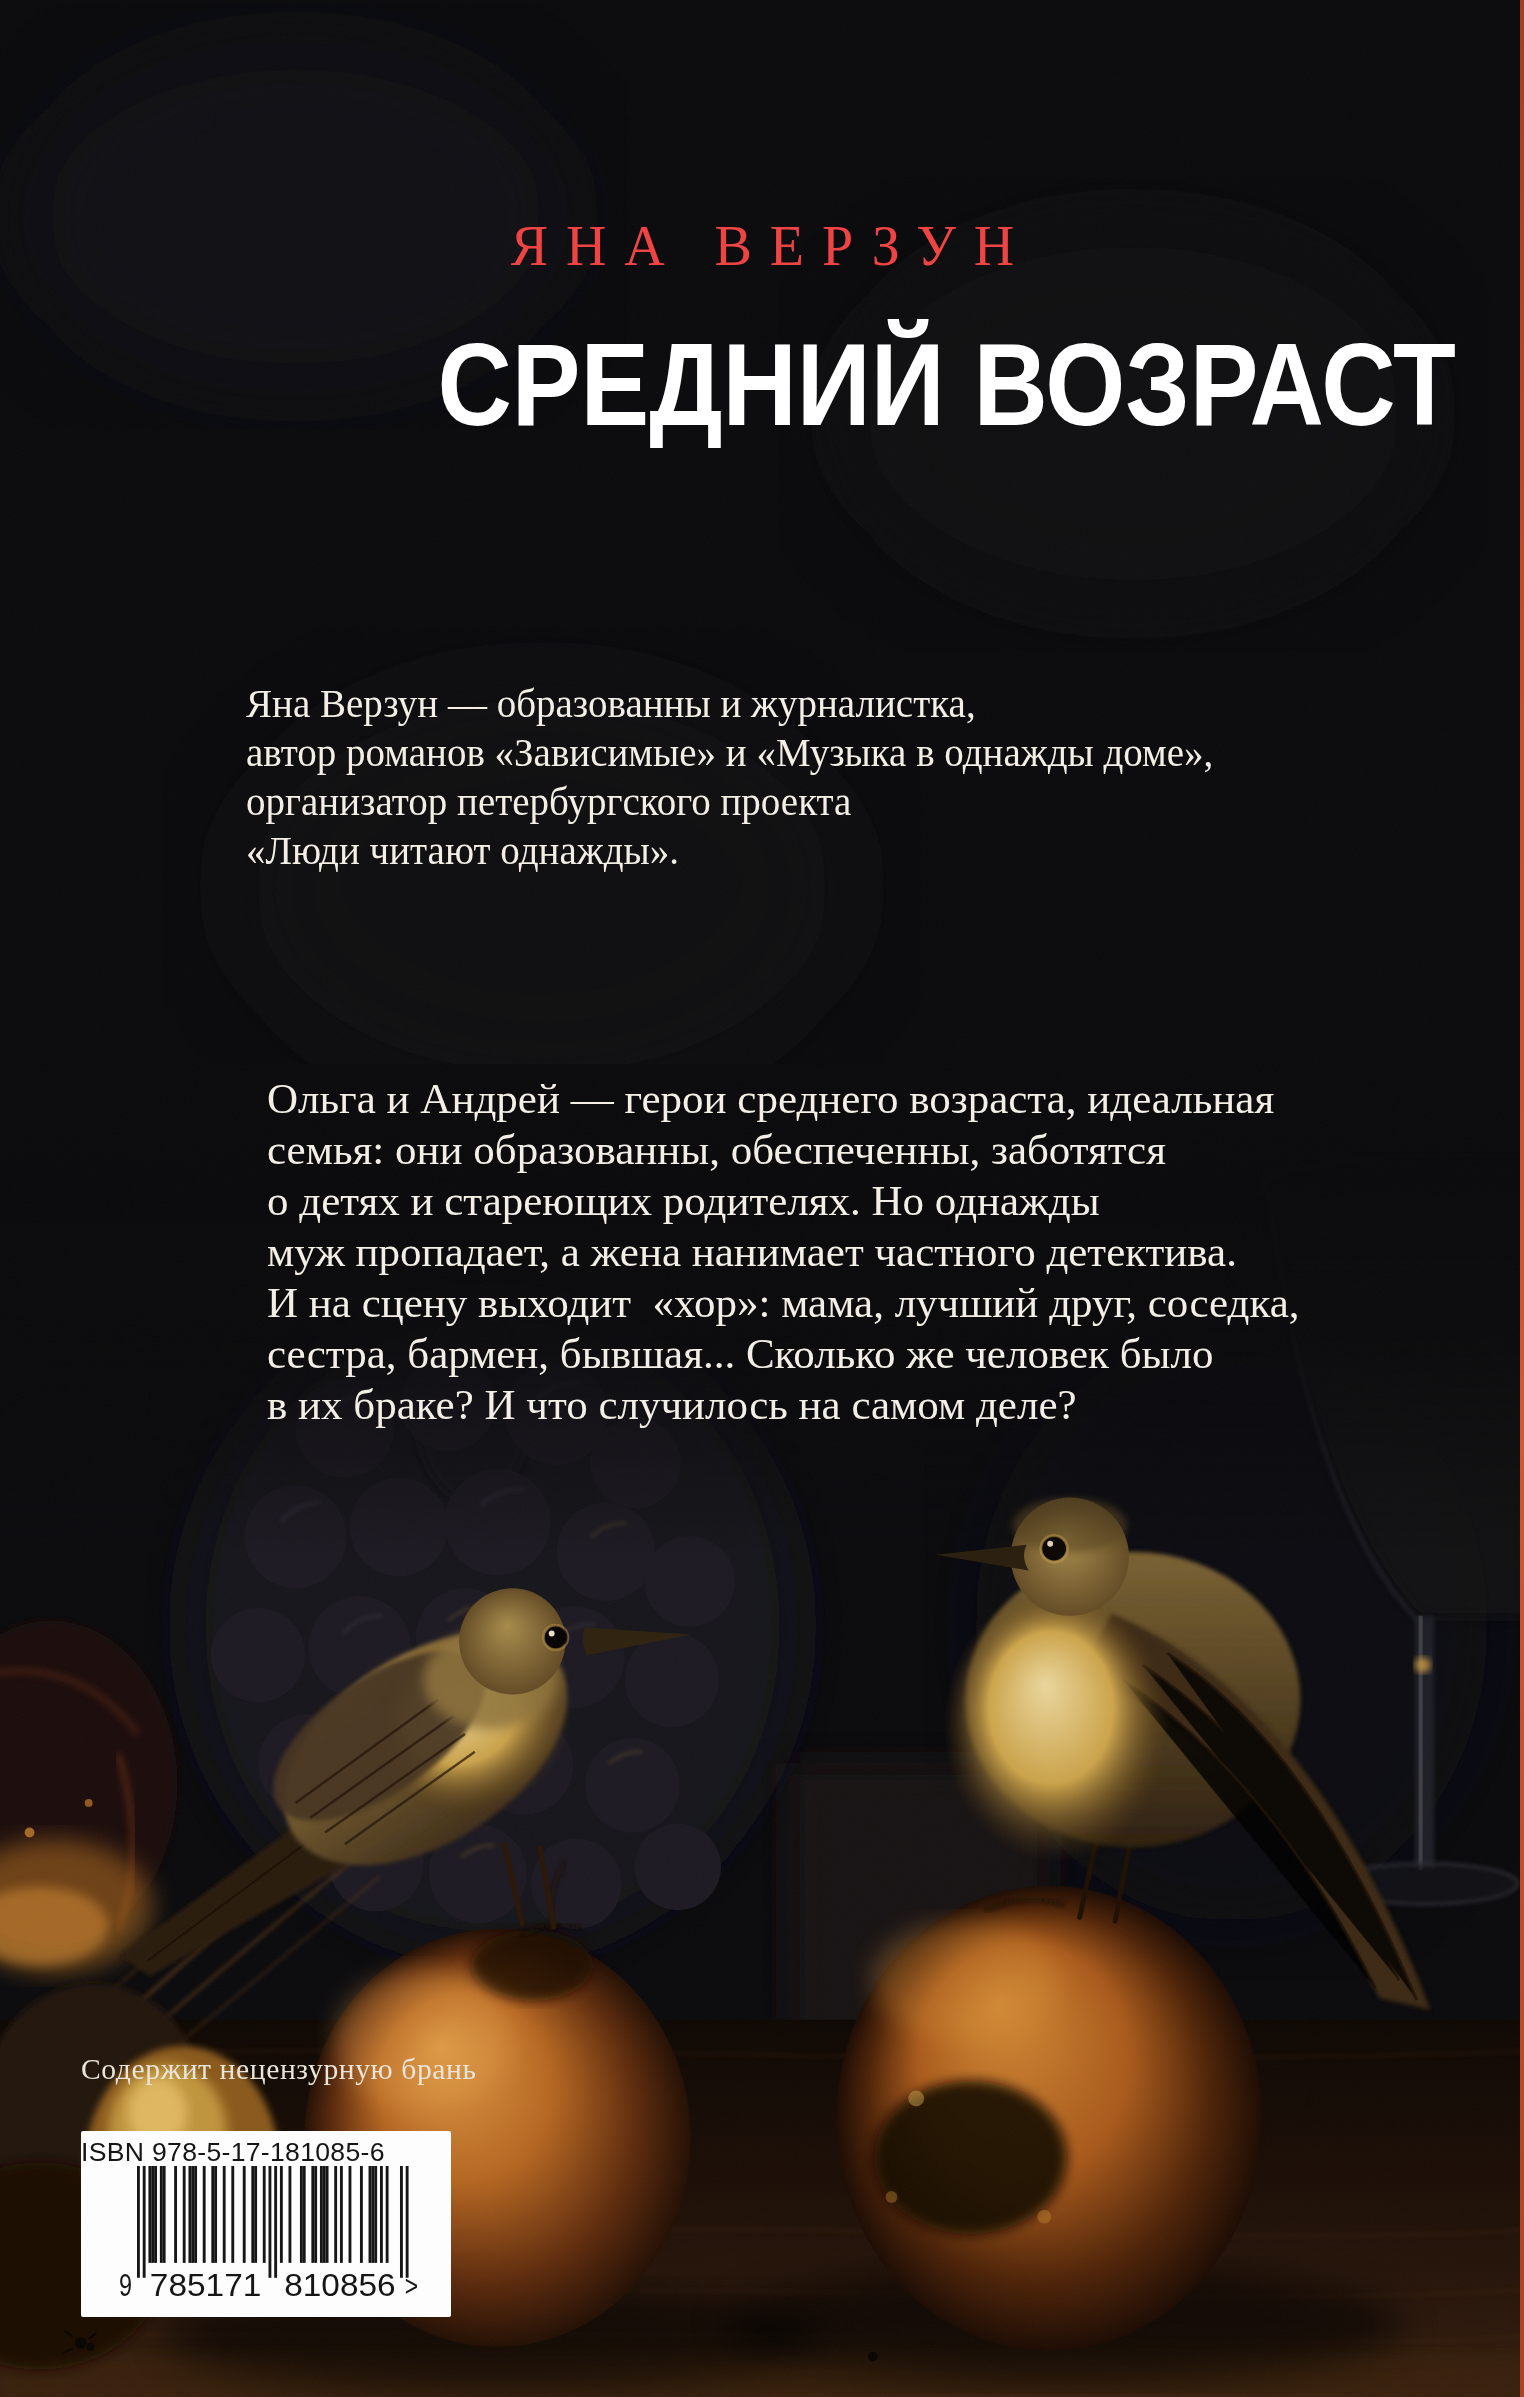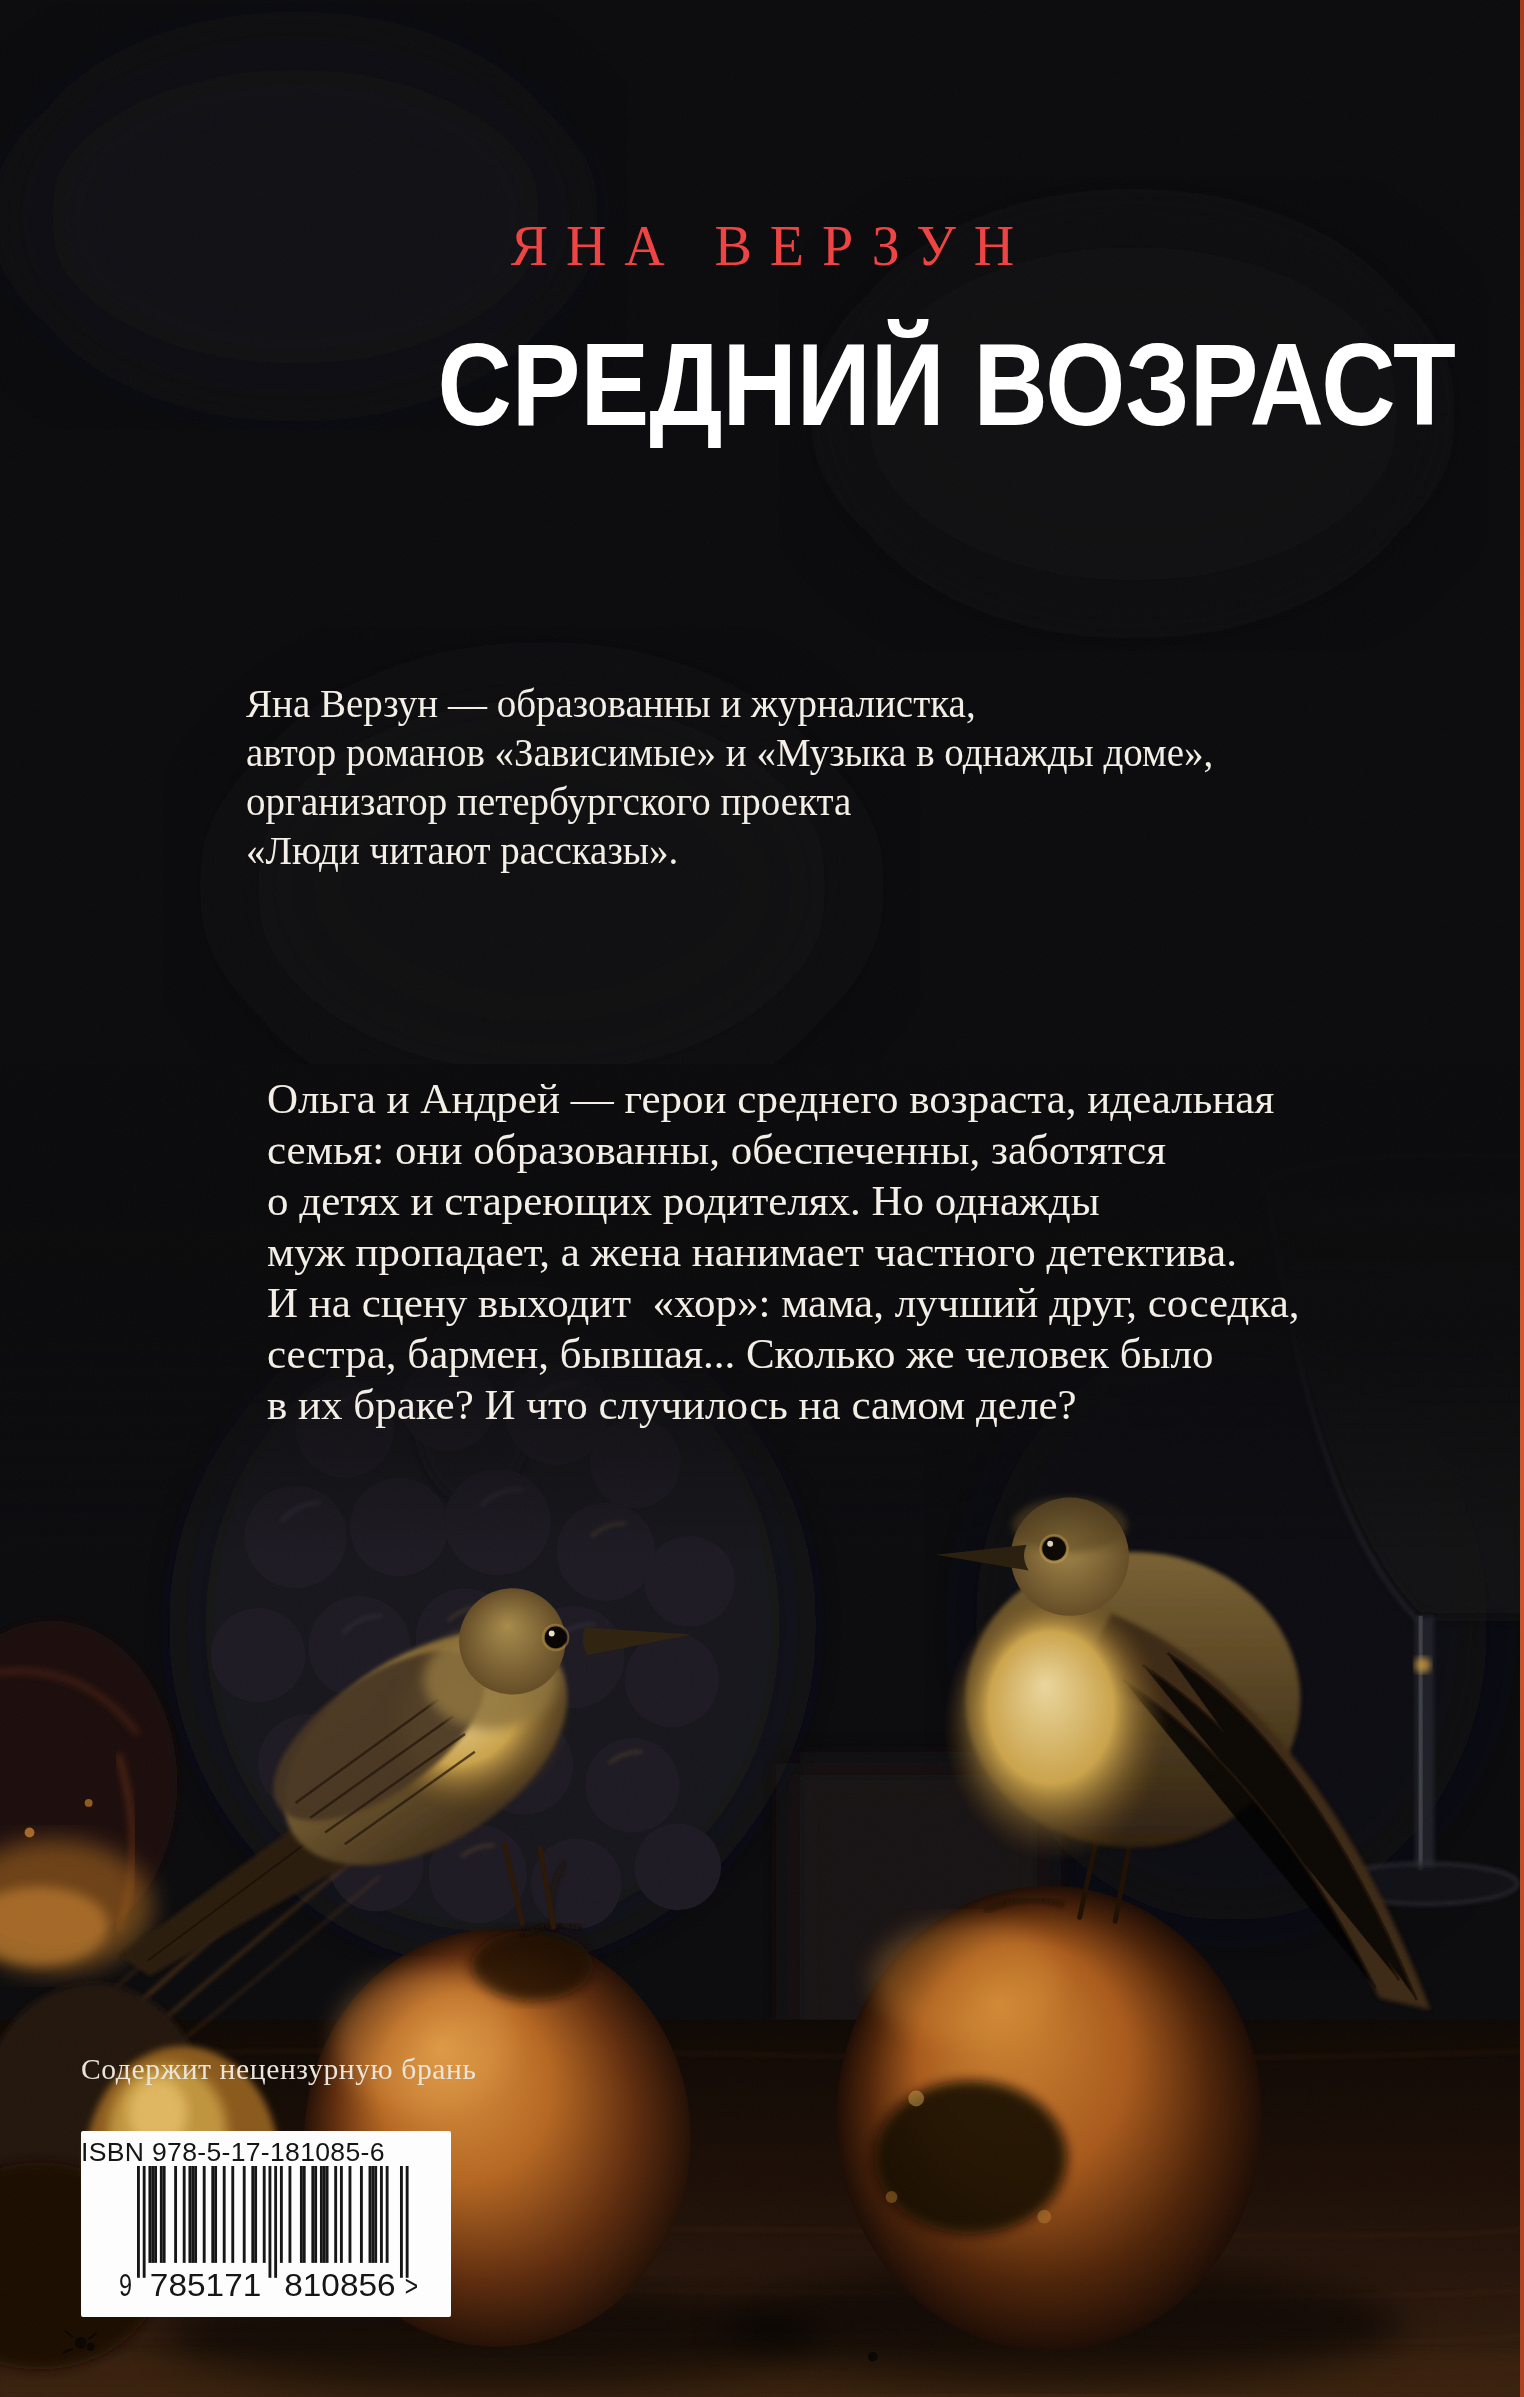--- a/index.html
+++ b/index.html
@@ -294,21 +294,21 @@
 
     <rect x="0" y="0" width="1548" height="2434" filter="url(#grain)" opacity=".6"></rect>
   </svg>
 
   <div class="author">ЯНА ВЕРЗУН</div>
 
   <div class="title">
     <span>СРЕДНИЙ ВОЗРАСТ</span>
   </div>
 
-  <p class="text-block bio"><span>Яна Верзун — образованны и журналистка,</span><br><span>автор романов «Зависимые» и «Музыка в однажды доме»,</span><br><span>организатор петербургского проекта</span><br><span>«Люди читают рассказы».</span></p>
+  <p class="text-block bio"><span>Яна Верзун — образованны и журналистка,</span><br><span>автор романов «Зависимые» и «Музыка в однажды доме»,</span><br><span>организатор петербургского проекта</span><br><span>«Люди читают однажды».</span></p>
 
   <p class="text-block annotation"><span>Ольга и Андрей — герои среднего возраста, идеальная</span><br><span>семья: они образованны, обеспеченны, заботятся</span><br><span>о детях и стареющих родителях. Но однажды</span><br><span>муж пропадает, а жена нанимает частного детектива.</span><br><span>И на сцену выходит  «хор»: мама, лучший друг, соседка,</span><br><span>сестра, бармен, бывшая... Сколько же человек было</span><br><span>в их браке? И что случилось на самом деле?</span></p>
 
   <div class="warning">Содержит нецензурную брань</div>
 
   <div class="isbn-box"></div>
   <div class="isbn-label">ISBN 978-5-17-181085-6</div>
   <svg class="barcode" viewBox="0 0 106 36.5" preserveAspectRatio="none" aria-hidden="true">
     <g id="barcode-bars" fill="#161616">
         <rect x="7" y="0" width="1" height="30"></rect>

